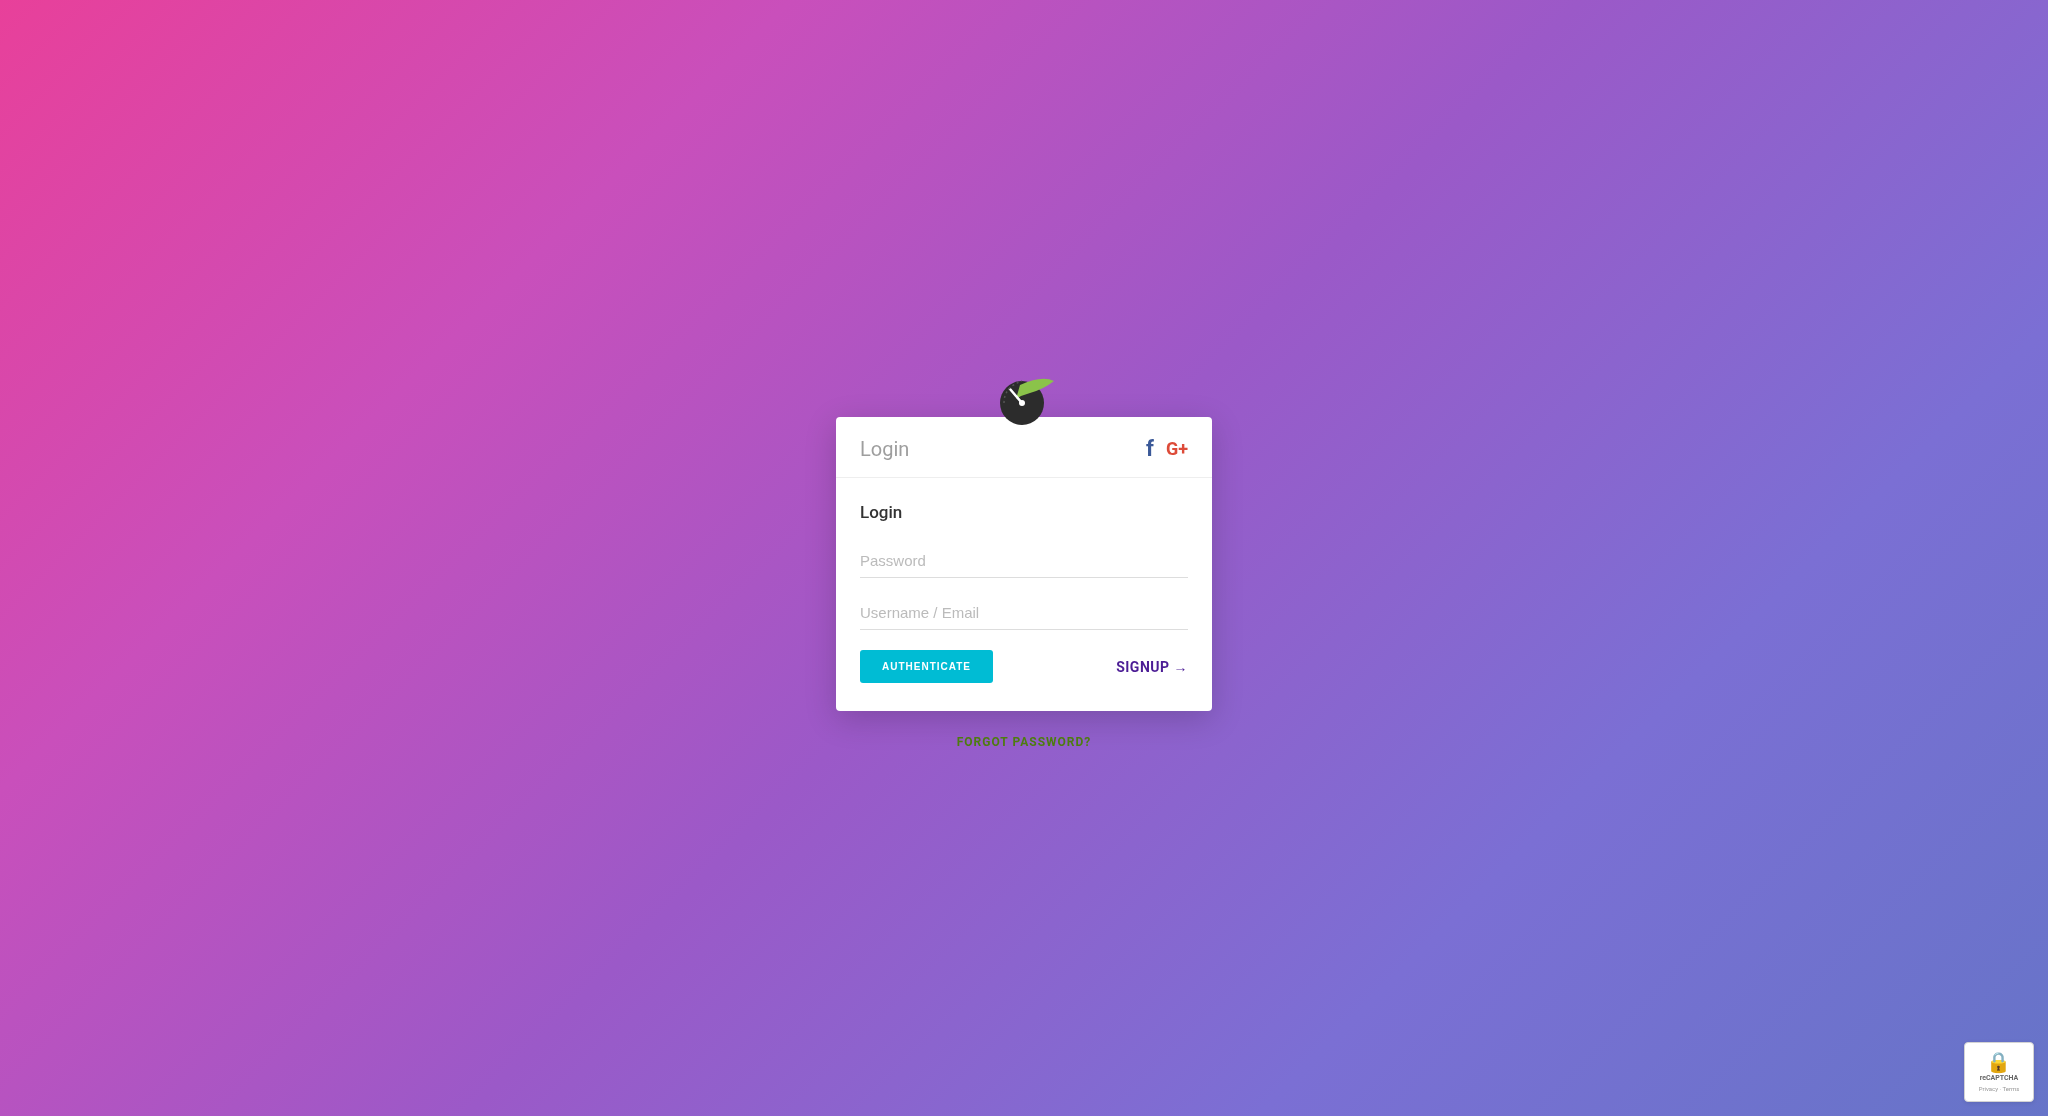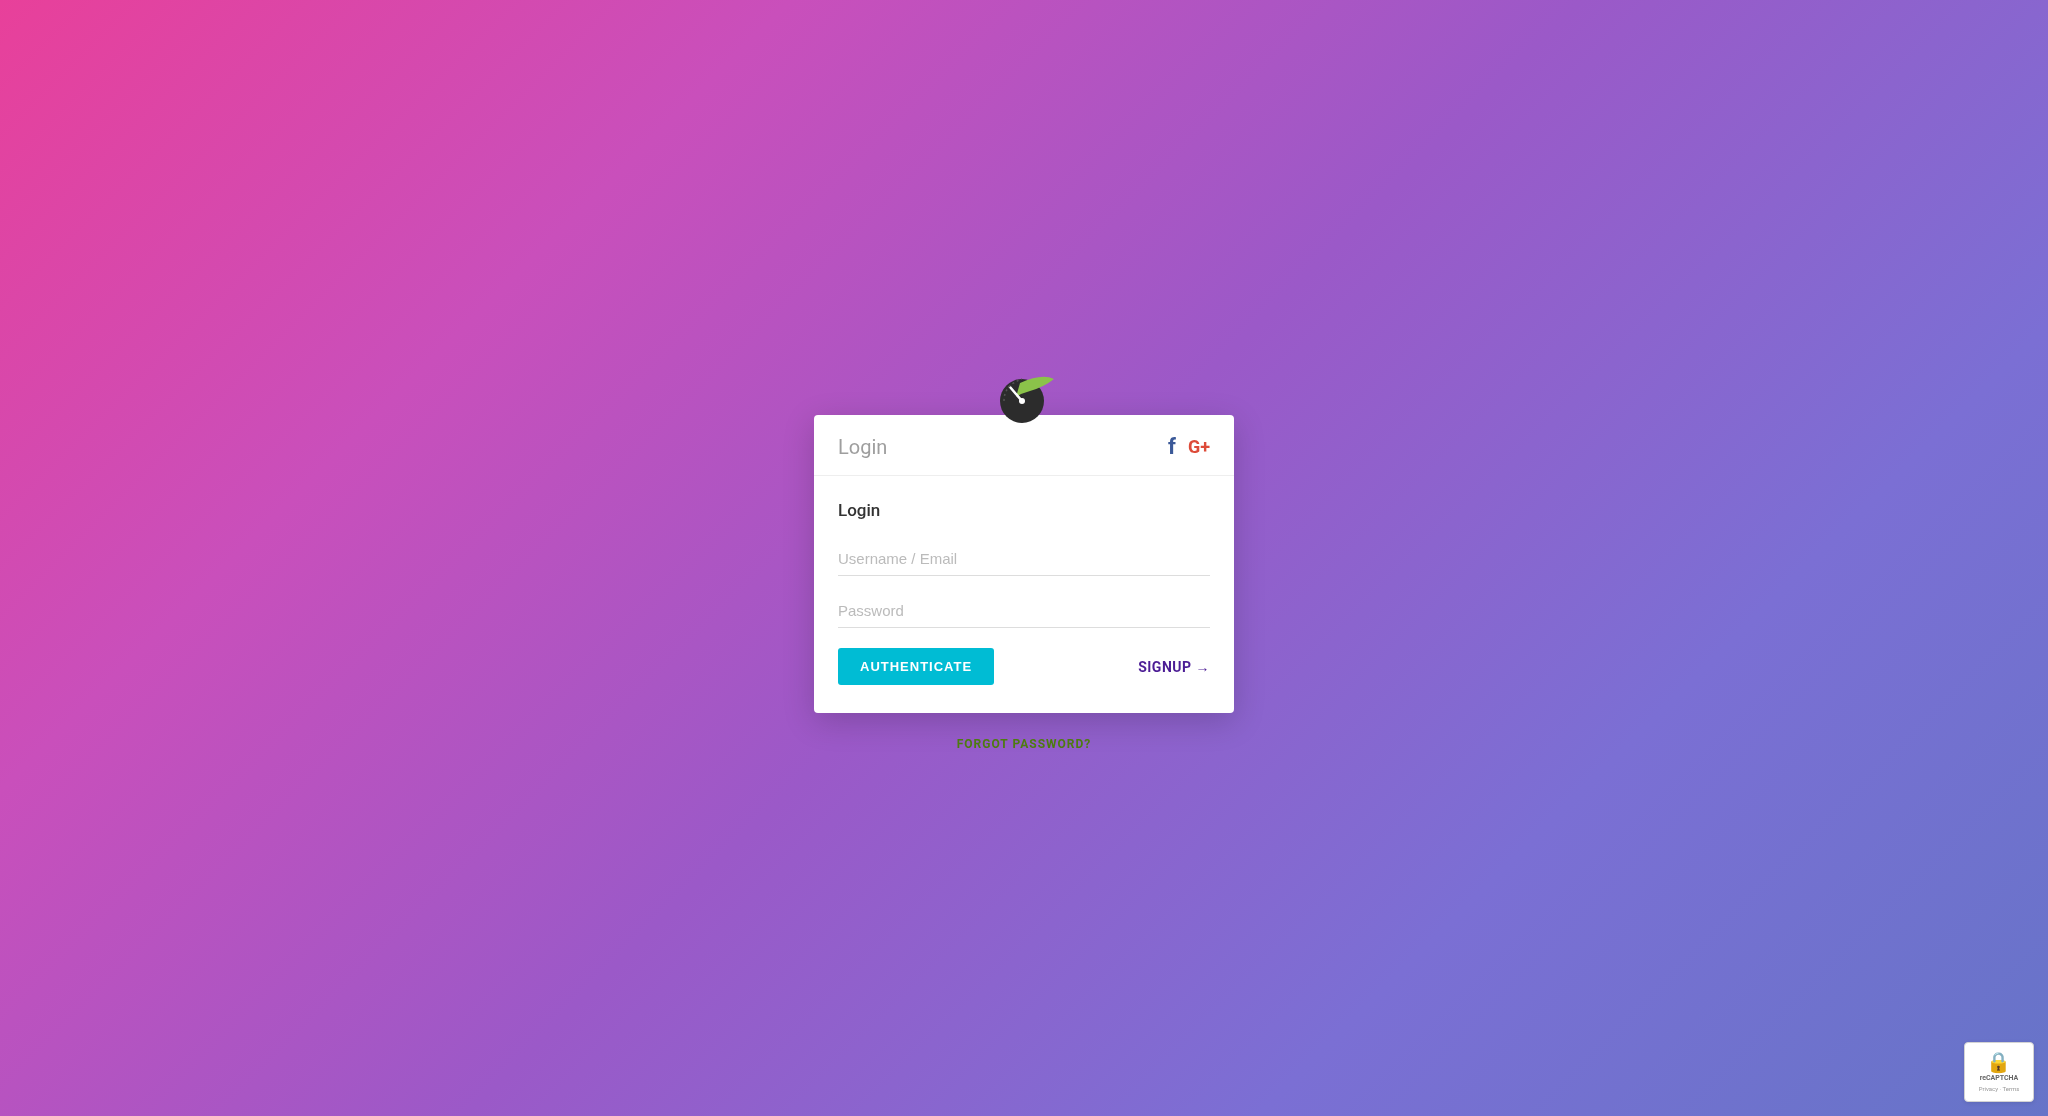--- a/index.html
+++ b/index.html
@@ -31,21 +31,21 @@
 
     .logo-icon {
       width: 64px;
       height: 64px;
     }
 
     .login-card {
       background: #fff;
       border-radius: 4px;
       box-shadow: 0 8px 32px rgba(0,0,0,0.18);
-      width: 420px;
+      width: 376px;
       overflow: hidden;
     }
 
     .card-header {
       display: flex;
       align-items: center;
       justify-content: space-between;
       padding: 20px 24px 16px 24px;
       border-bottom: 1px solid #eee;
     }
@@ -114,21 +114,21 @@
       justify-content: space-between;
       margin-top: 20px;
     }
 
     .btn-authenticate {
       background: #00bcd4;
       color: #fff;
       border: none;
       border-radius: 3px;
       padding: 11px 22px;
-      font-size: 13px;
+      font-size: 10px;
       font-weight: 700;
       letter-spacing: 1px;
       cursor: pointer;
       text-transform: uppercase;
     }
 
     .btn-signup {
       font-size: 14px;
       font-weight: 700;
       color: #4c1d95;
@@ -211,23 +211,23 @@
       <span class="card-header-title">Login</span>
       <div class="social-buttons">
         <a class="social-btn-facebook" href="#">f</a>
         <a class="social-btn-google" href="#">G+</a>
       </div>
     </div>
 
     <div class="card-body">
       <div class="form-title">Login</div>
 
+      <input class="form-field" type="password" placeholder="Password" style="">
+
       <input class="form-field" type="text" placeholder="Username / Email" style="">
-
-      <input class="form-field" type="password" placeholder="Password" style="">
 
       <div class="form-actions">
         <button class="btn-authenticate">AUTHENTICATE</button>
         <a class="btn-signup" href="#">SIGNUP →</a>
       </div>
     </div>
   </div>
 
   <a class="forgot-password-link" href="#">FORGOT PASSWORD?</a>
 </div>

